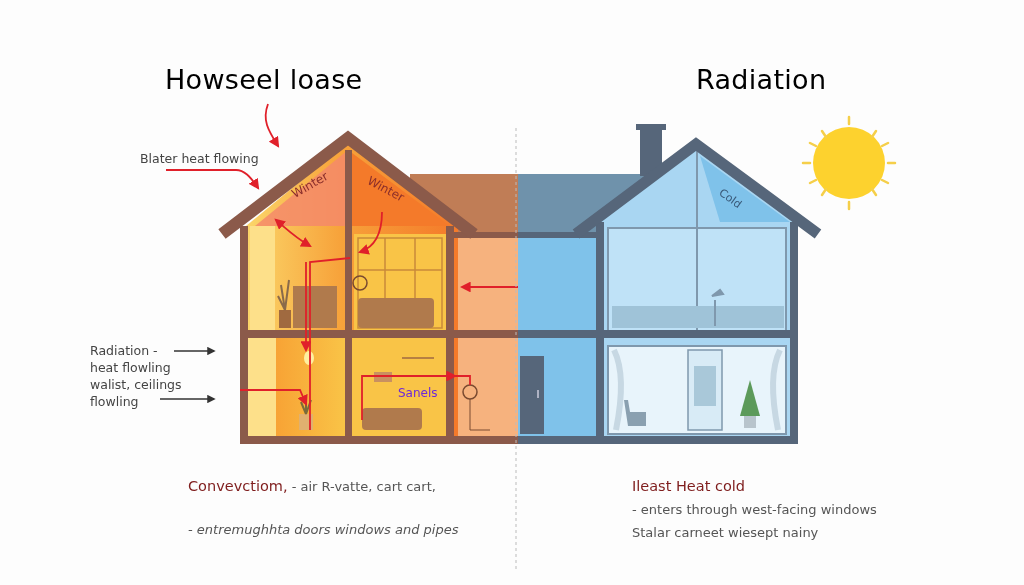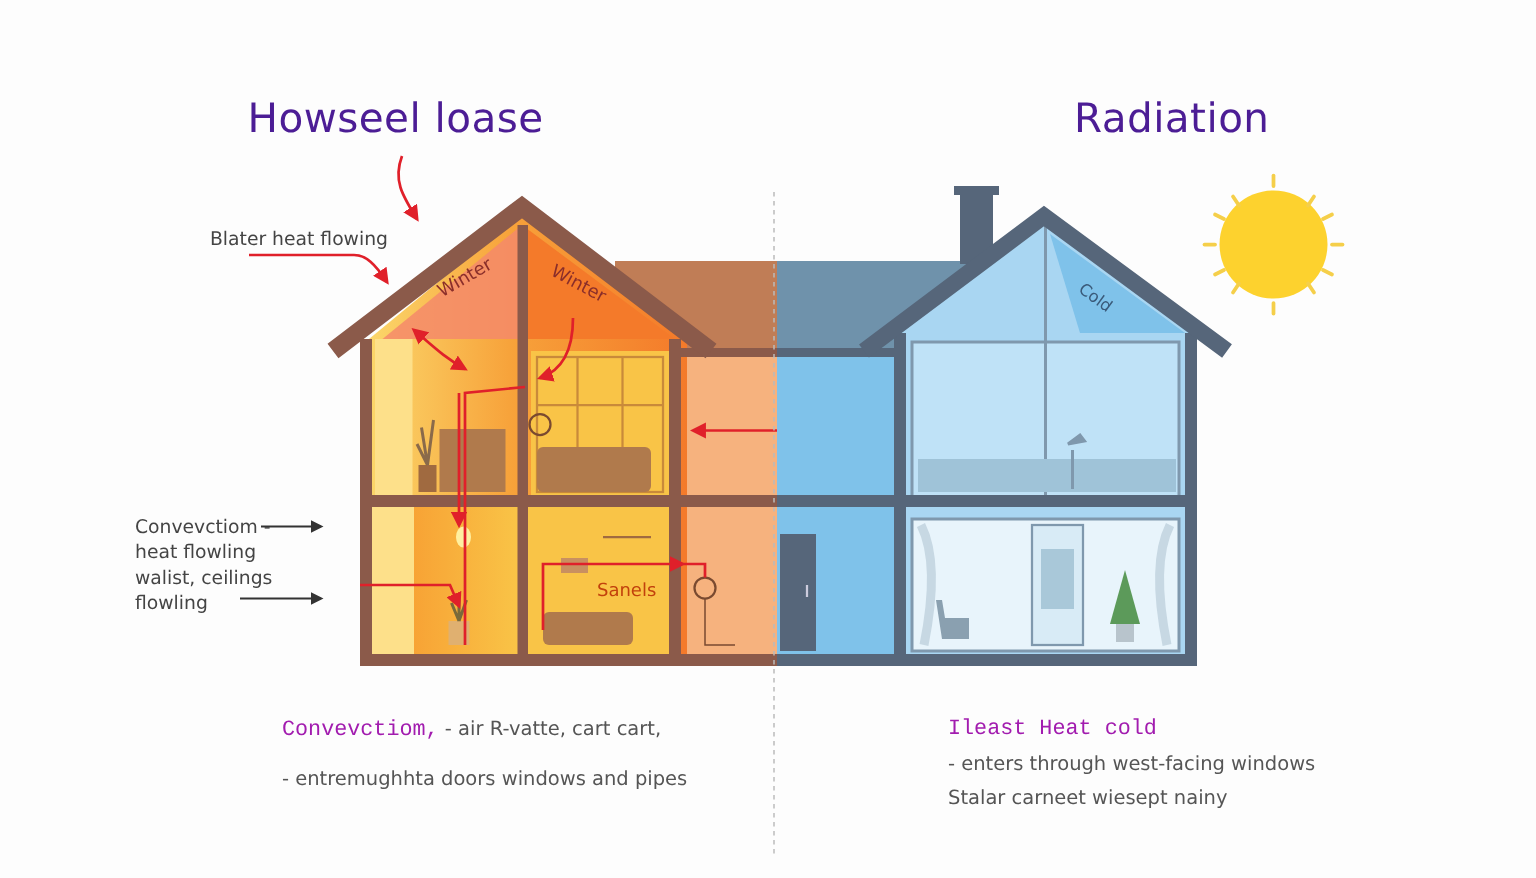--- a/index.html
+++ b/index.html
@@ -1,20 +1,20 @@
 <!DOCTYPE html>
 <html><head>
 <meta charset="utf-8">
 <style>
   html,body{margin:0;padding:0;background:#fdfdfd;}
   body{width:1024px;height:585px;position:relative;overflow:hidden;font-family:"DejaVu Sans","Liberation Sans",sans-serif;color:#2b2b2b;}
   .abs{position:absolute;}
-  .title{font-size:27px;font-weight:500;color:#4c1d95;letter-spacing:0.3px;}
+  .title{font-size:27px;font-weight:500;color:#000000;letter-spacing:0.3px;}
   .label{font-size:12.5px;color:#444;line-height:17px;}
-  .caption-head{font-size:14.5px;color:#a21caf;font-family:Liberation Mono, monospace;}
+  .caption-head{font-size:14.5px;color:#7f1d1d;}
   .caption{font-size:13px;color:#555;line-height:23px;}
   svg{position:absolute;left:0;top:0;}
   .room-text{font-family:"DejaVu Sans",sans-serif;}
 </style>
 </head>
 <body>
 
 <svg width="1024" height="585" viewBox="0 0 1024 585">
   <defs>
     <linearGradient id="warmGrad" x1="0" y1="0" x2="1" y2="0">
@@ -167,37 +167,37 @@
     </g>
   </g>
 
   <g stroke="#333" stroke-width="1.4">
     <line x1="174" y1="351" x2="214" y2="351" marker-end="url(#arrowDark)"></line>
     <line x1="160" y1="399" x2="214" y2="399" marker-end="url(#arrowDark)"></line>
   </g>
 </svg>
 
 <div class="abs title" style="left:165px;top:64px;">Howseel loase</div>
-<div class="abs title" style="left:696px;top:64px;margin-left:20px;">Radiation</div>
+<div class="abs title" style="left:696px;top:64px;">Radiation</div>
 
 <div class="abs label" style="left:140px;top:150px;">Blater heat flowing</div>
 <div class="abs label" style="left:90px;top:342px;">
-  <div>Convevctiom -</div>
+  <div>Radiation -</div>
   <div>heat flowling</div>
   <div>walist, ceilings</div>
   <div>flowling</div>
 </div>
 
 <div class="abs room-text" style="left:290px;top:178px;font-size:12px;color:#8a2e2a;transform:rotate(-30deg);">Winter</div>
 <div class="abs room-text" style="left:366px;top:182px;font-size:12px;color:#8a2e2a;transform:rotate(28deg);">Winter</div>
-<div class="abs room-text" style="left:398px;top:386px;font-size:12px;color:#c2410c;">Sanels</div>
+<div class="abs room-text" style="left:398px;top:386px;font-size:12px;color:#6d28d9;">Sanels</div>
 <div class="abs room-text" style="left:718px;top:192px;font-size:11px;color:#3a5a7a;transform:rotate(36deg);">Cold</div>
 
 <div class="abs caption" style="left:188px;top:475px;">
   <div><span class="caption-head">Convevctiom,</span><span> - air R-vatte, cart cart,</span></div>
-  <div style="margin-top:9px;">- entremughhta doors windows and pipes</div>
+  <div style="margin-top:20px;font-style:italic;">- entremughhta doors windows and pipes</div>
 </div>
 
 <div class="abs caption" style="left:632px;top:475px;">
   <div class="caption-head">Ileast Heat cold</div>
   <div>- enters through west-facing windows</div>
   <div>Stalar carneet wiesept nainy</div>
 </div>
 
 </body></html>

